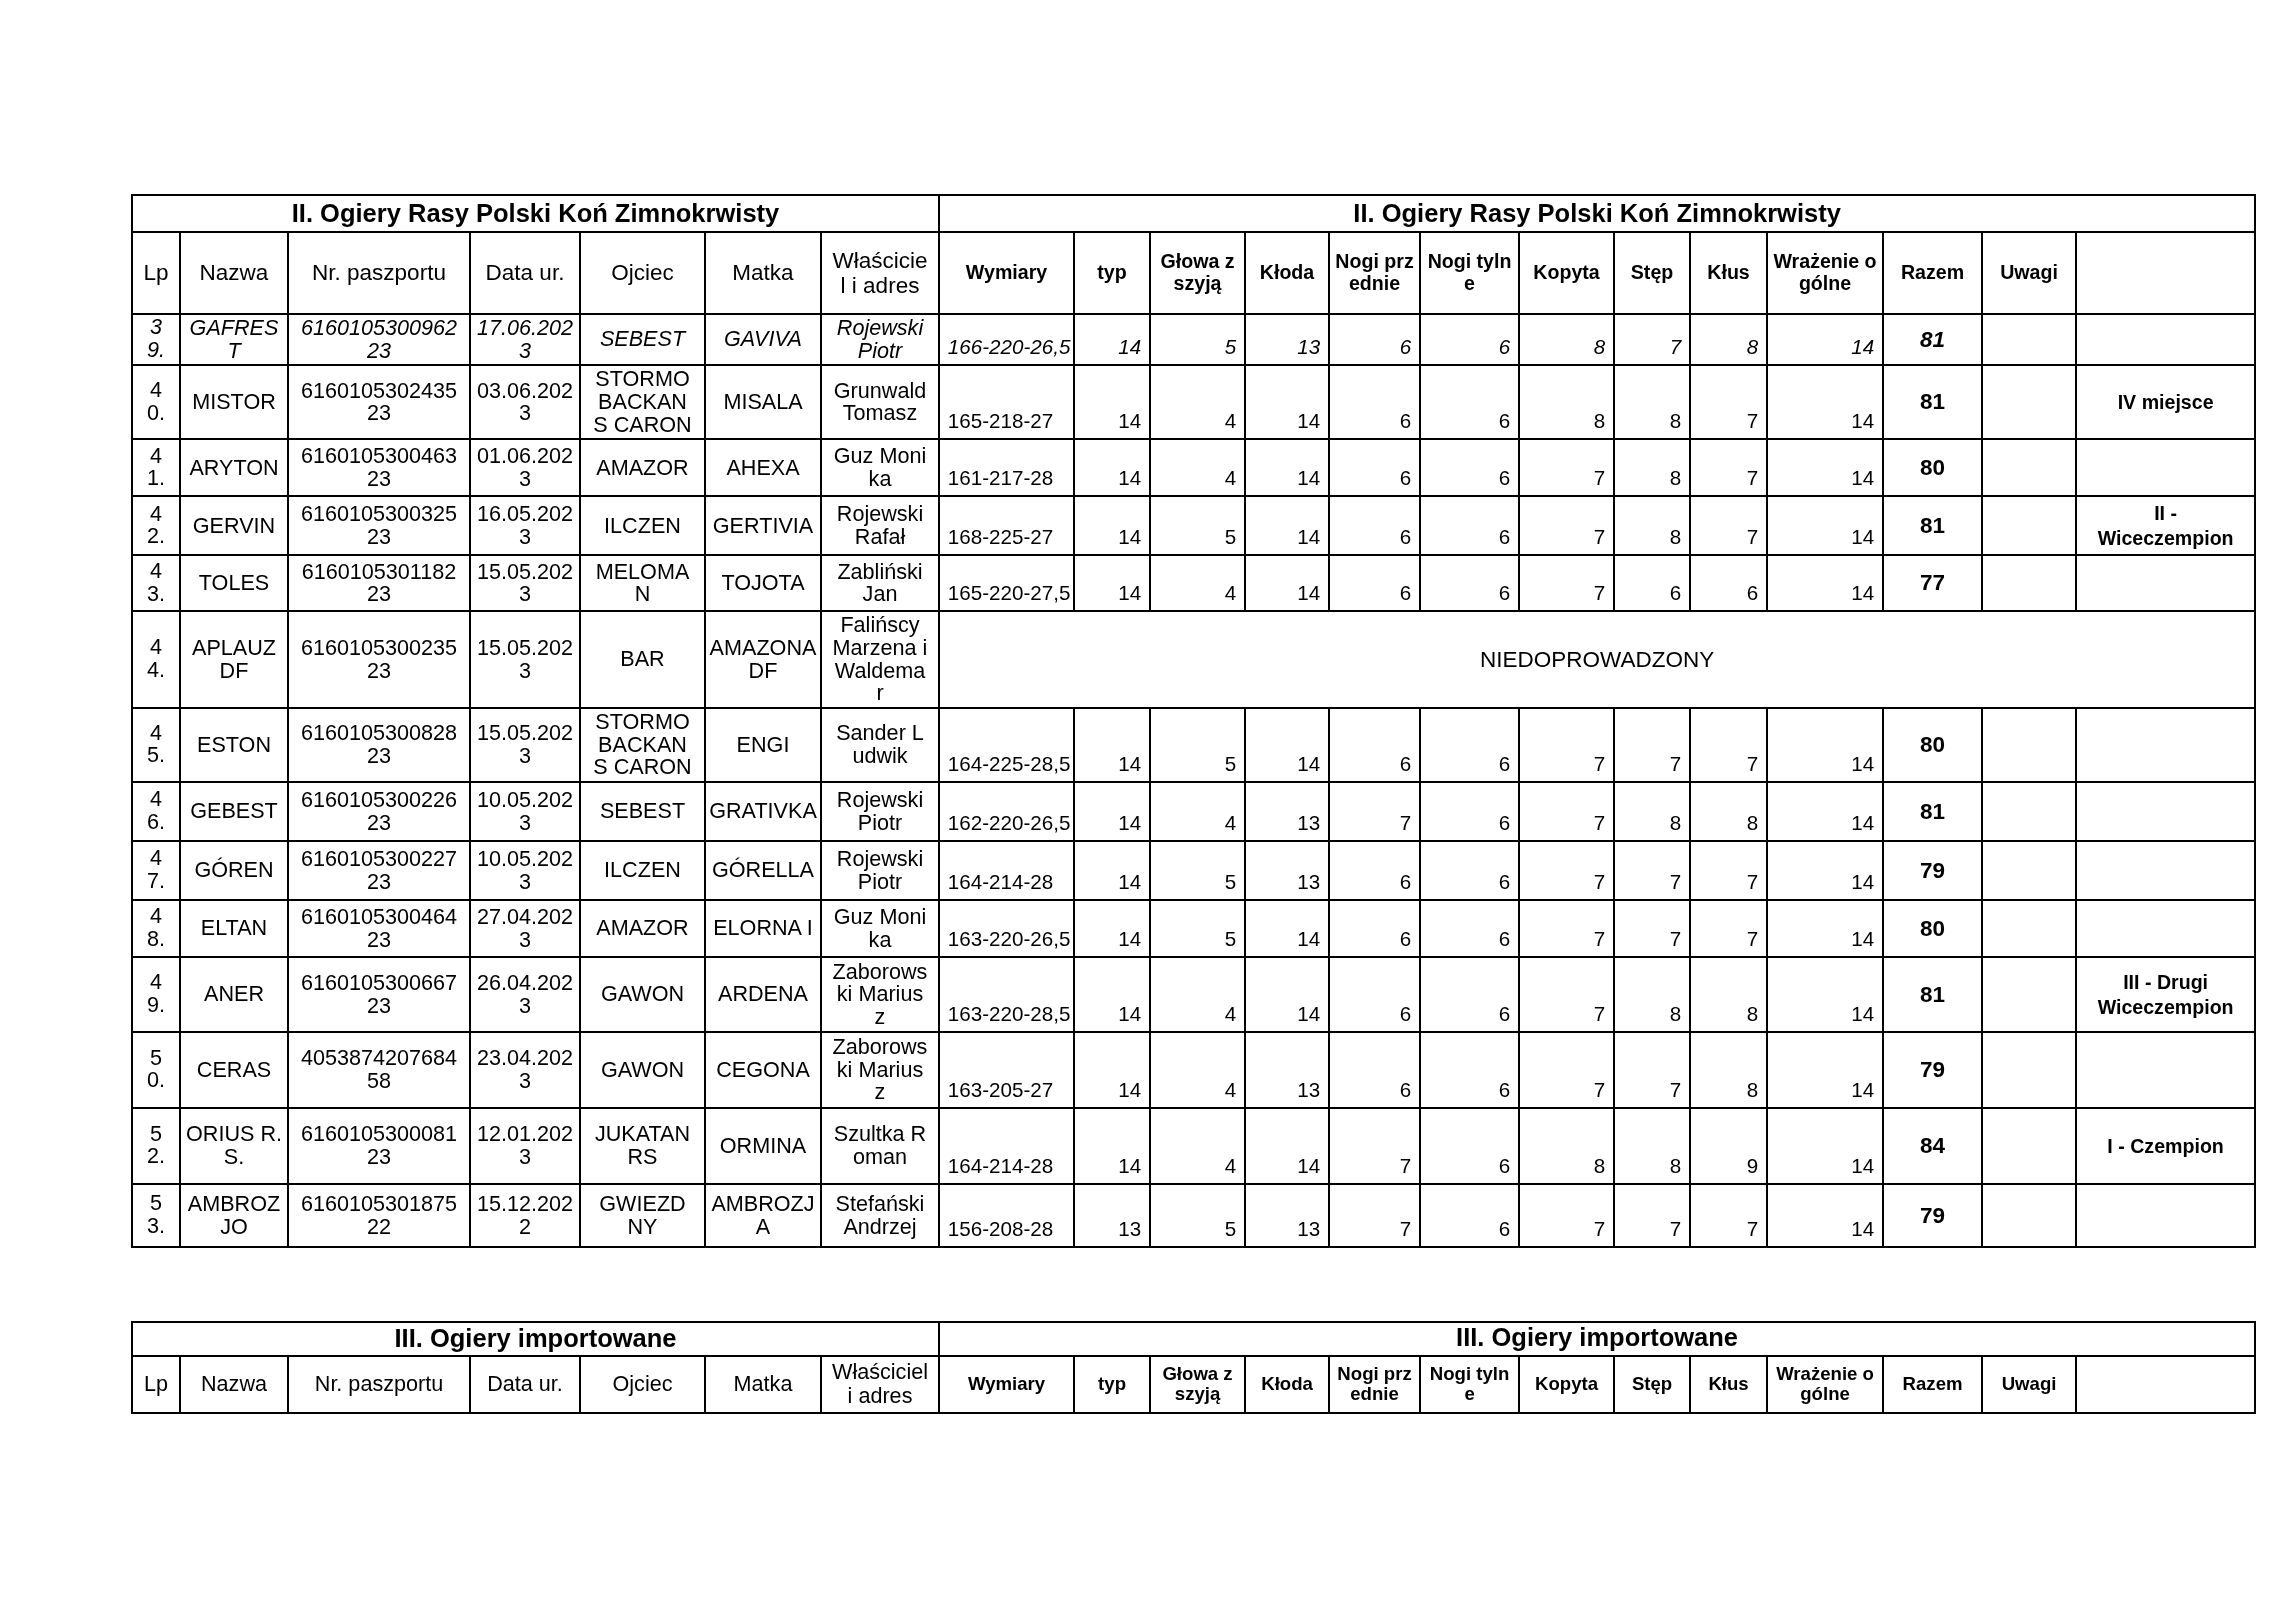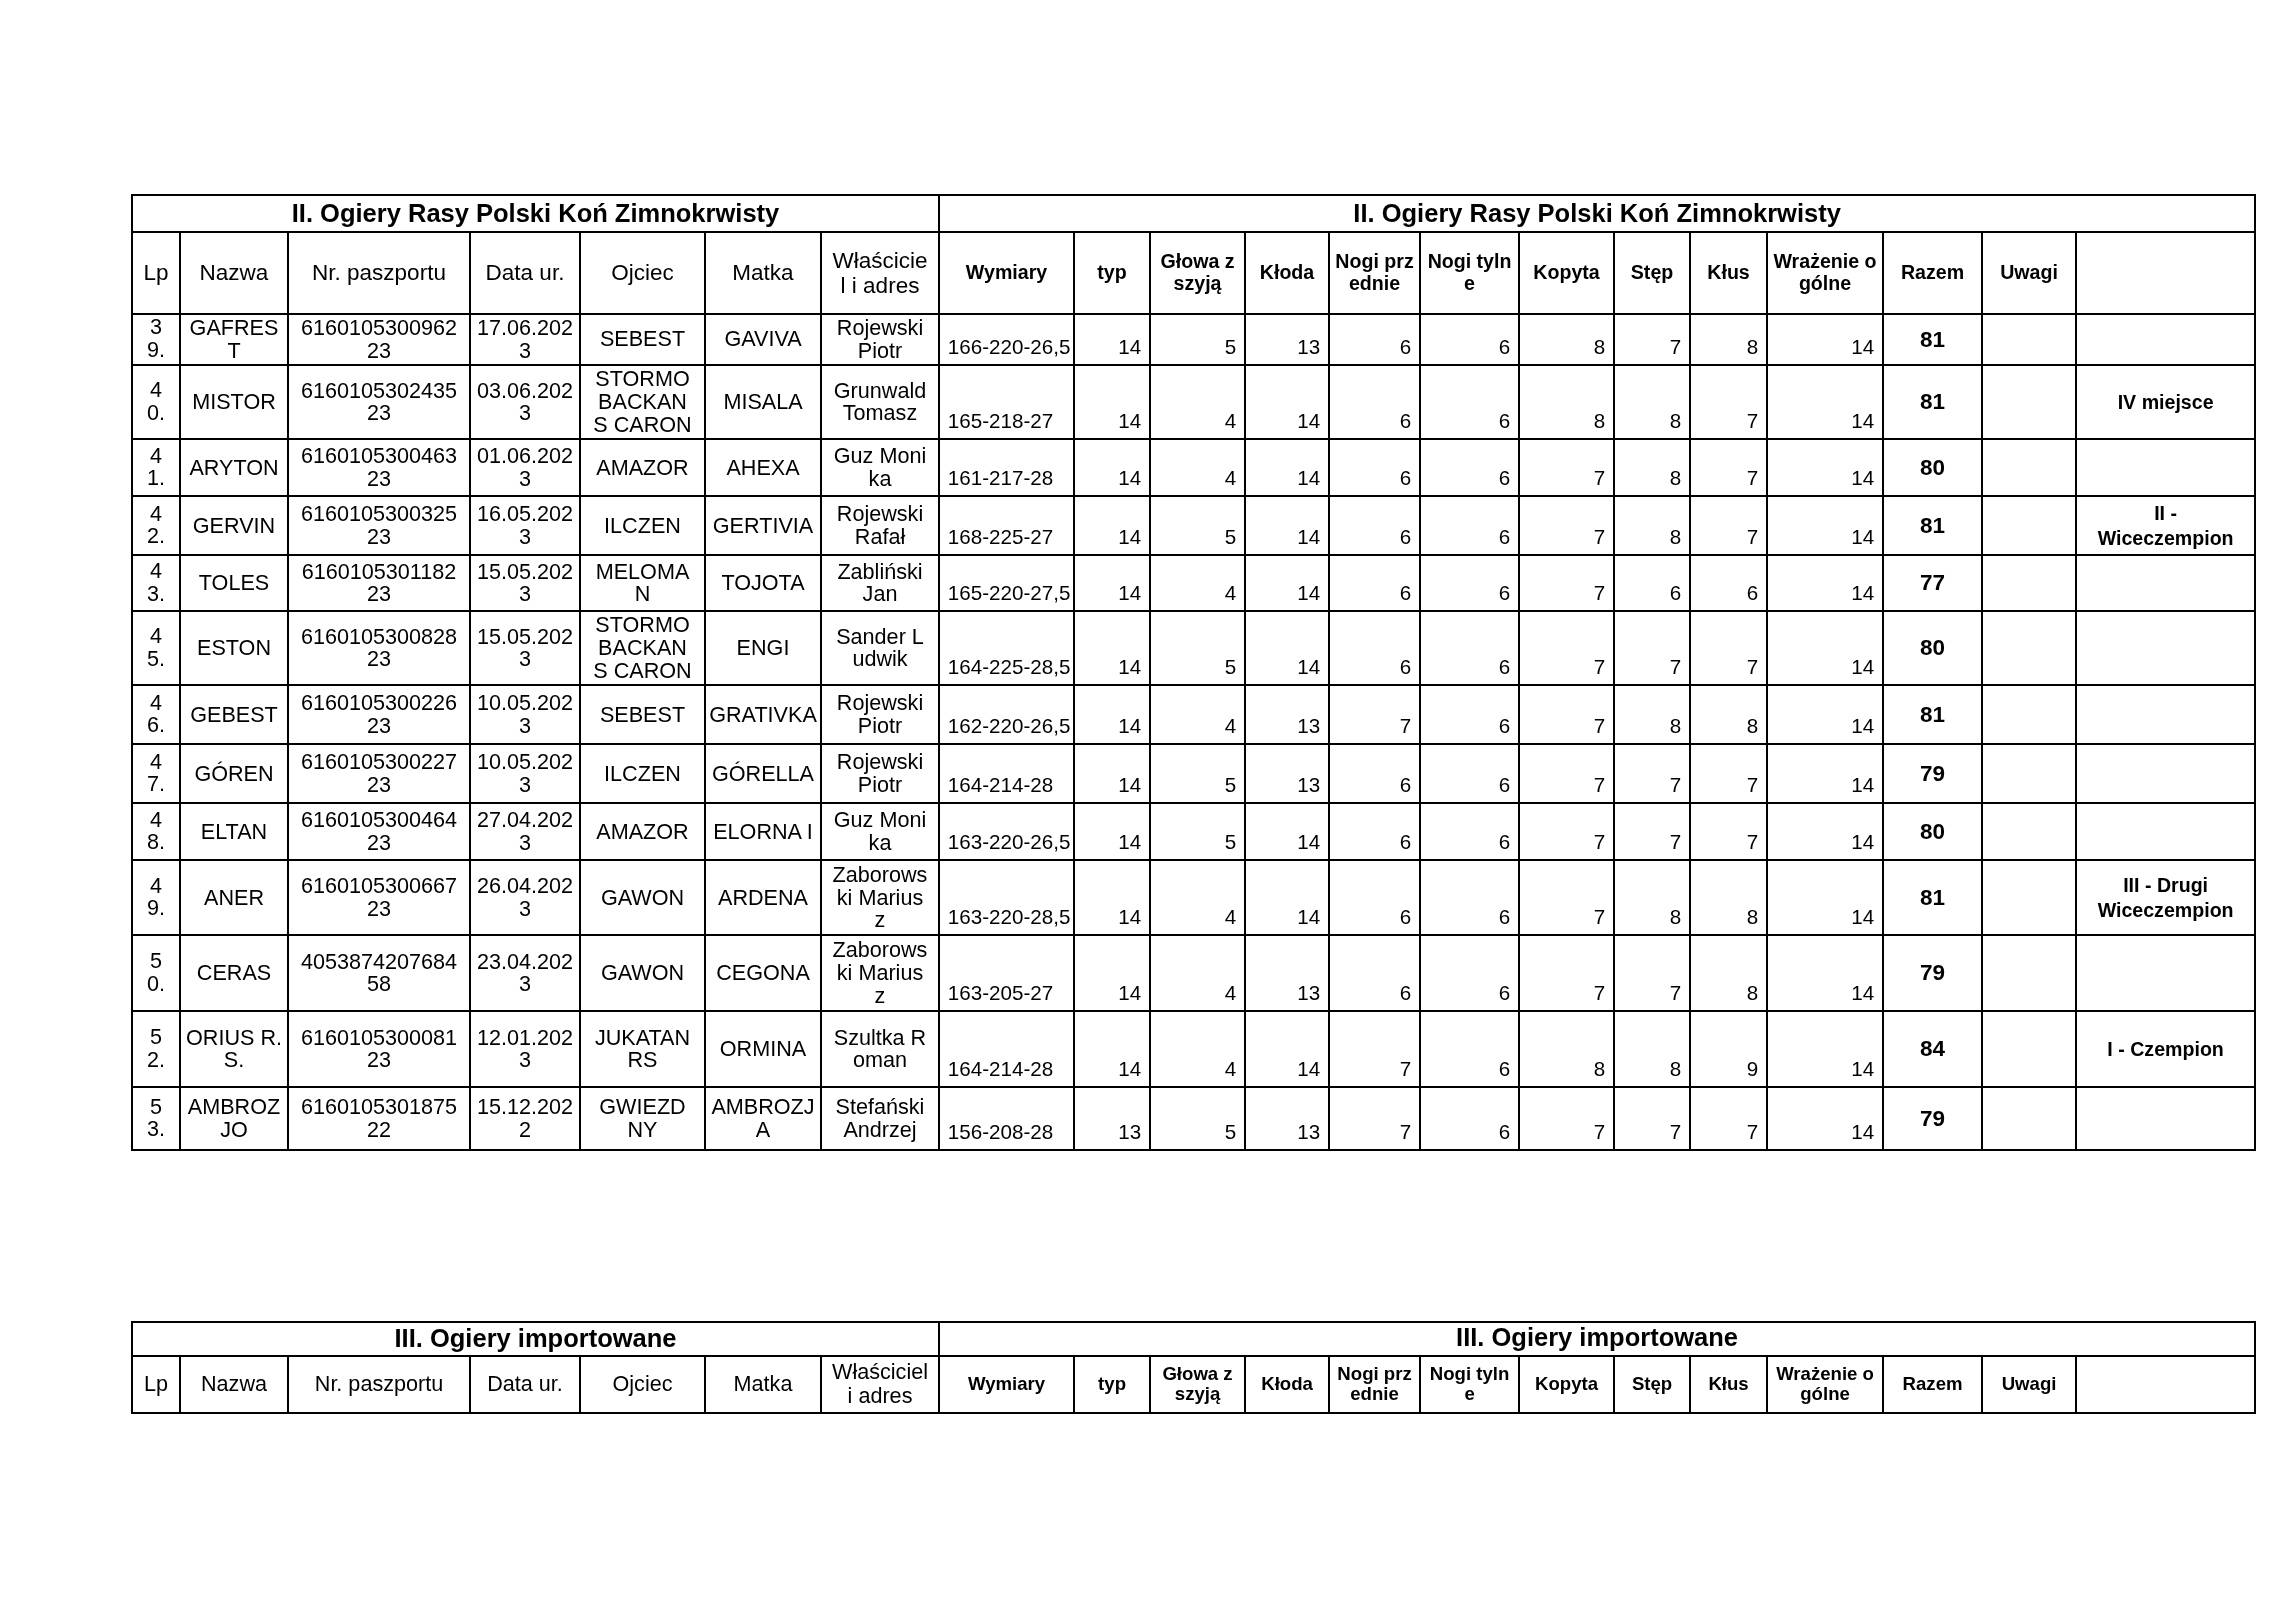--- a/index.html
+++ b/index.html
@@ -97,21 +97,21 @@
           <td class="hc h-right">Kopyta</td>
           <td class="hc h-right">Stęp</td>
           <td class="hc h-right">Kłus</td>
           <td class="hc h-right">Wrażenie ogólne</td>
           <td class="hc h-right">Razem</td>
           <td class="hc h-right">Uwagi</td>
           <td class="hc h-right"></td>
         </tr>
     </tbody>
     <tbody id="data-rows">
-        <tr style="height: 50px;">
+        <tr style="height: 50px; font-style: italic;">
           <td class="c-lp"><span class="lp-inner">39.</span></td>
           <td class="c-wrap">GAFREST</td>
           <td class="c-wrap c-pasz">616010530096223</td>
           <td class="c-wrap c-date">17.06.2023</td>
           <td class="c-wrap c-oj">SEBEST</td>
           <td class="c-wrap c-mat">GAVIVA</td>
           <td class="c-wrap c-own">Rojewski Piotr</td>
           <td class="c-wym">166-220-26,5</td>
           <td class="c-num">14</td>
           <td class="c-num">5</td>
@@ -206,20 +206,30 @@
           <td class="c-num">14</td>
           <td class="c-num">6</td>
           <td class="c-num">6</td>
           <td class="c-num">7</td>
           <td class="c-num">6</td>
           <td class="c-num">6</td>
           <td class="c-num">14</td>
           <td class="c-razem">77</td>
           <td class="c-uwagi"></td>
           <td class="c-miejsce"></td>
+        </tr>
+        <tr style="height: 87px;">
+          <td class="c-lp"><span class="lp-inner">44.</span></td>
+          <td class="c-wrap">APLAUZ DF</td>
+          <td class="c-wrap c-pasz">616010530023523</td>
+          <td class="c-wrap c-date">15.05.2023</td>
+          <td class="c-wrap c-oj">BAR</td>
+          <td class="c-wrap c-mat">AMAZONA DF</td>
+          <td class="c-wrap c-own">Falińscy Marzena i Waldemar</td>
+          <td colspan="13" class="c-absent">NIEDOPROWADZONY</td>
         </tr>
         <tr style="height: 72px;">
           <td class="c-lp"><span class="lp-inner">45.</span></td>
           <td class="c-wrap">ESTON</td>
           <td class="c-wrap c-pasz">616010530082823</td>
           <td class="c-wrap c-date">15.05.2023</td>
           <td class="c-wrap c-oj">STORMOBACKANS CARON</td>
           <td class="c-wrap c-mat">ENGI</td>
           <td class="c-wrap c-own">Sander Ludwik</td>
           <td class="c-wym">164-225-28,5</td>

